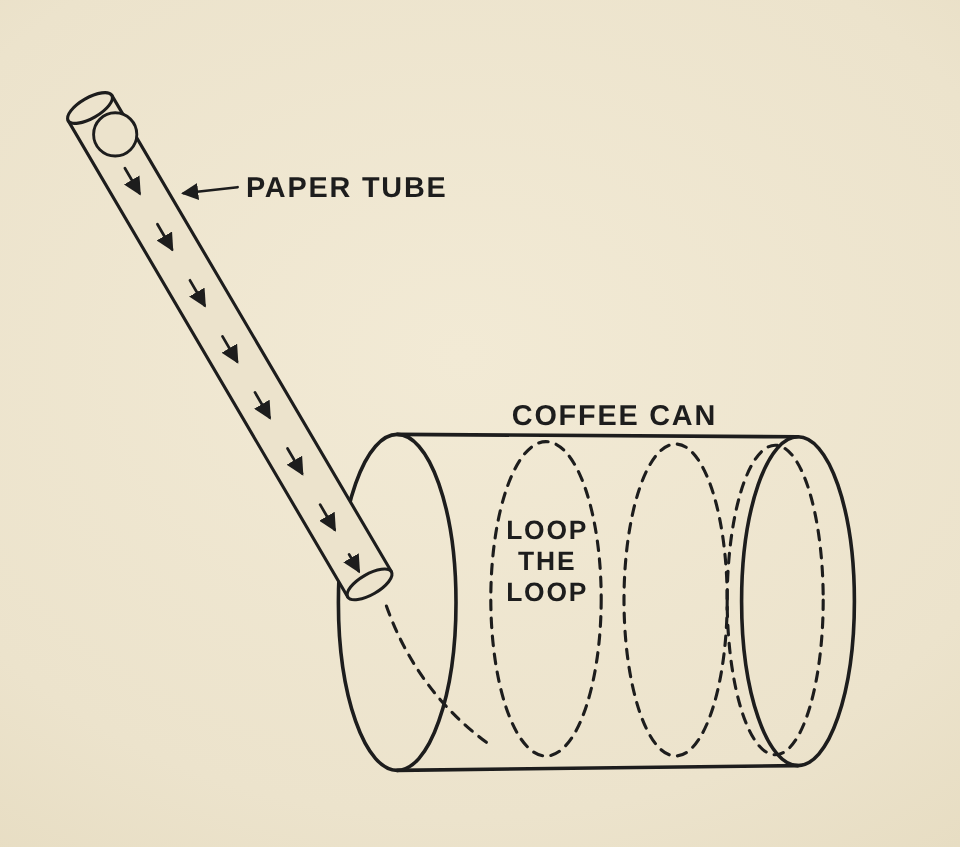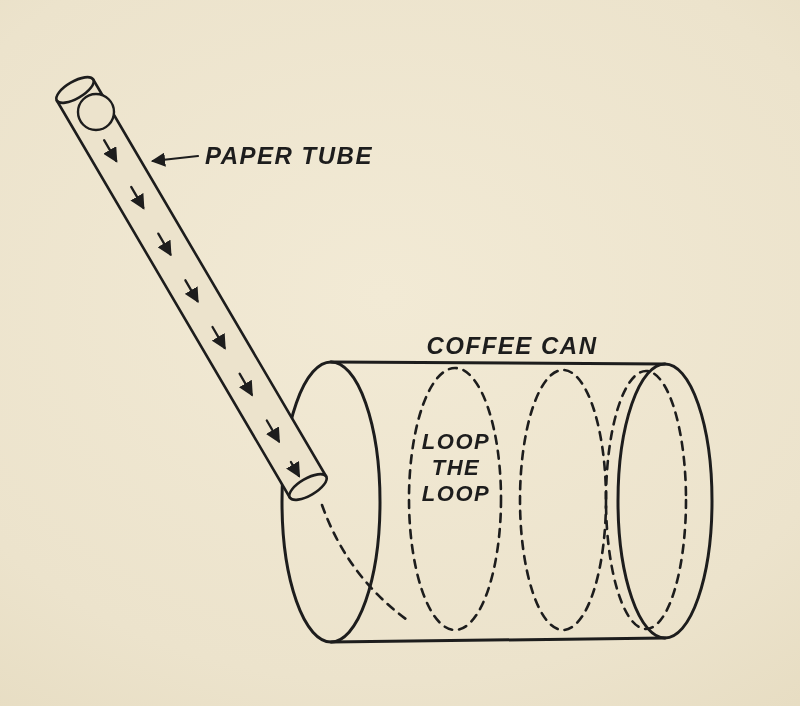--- a/index.html
+++ b/index.html
@@ -10,21 +10,20 @@
     position: relative;
     width: 800px;
     height: 706px;
     overflow: hidden;
     background:
       radial-gradient(120% 105% at 48% 42%,
         #f2ead5 0%,
         #ece3cc 52%,
         #e3d8bb 85%,
         #d2c5a5 100%);
-    font-style: italic;
   }
   svg {
     display: block;
     width: 800px;
     height: 706px;
   }
   .diagram-label {
     font-family: "Liberation Sans", "DejaVu Sans", sans-serif;
     font-weight: 700;
     letter-spacing: 1.5px;

